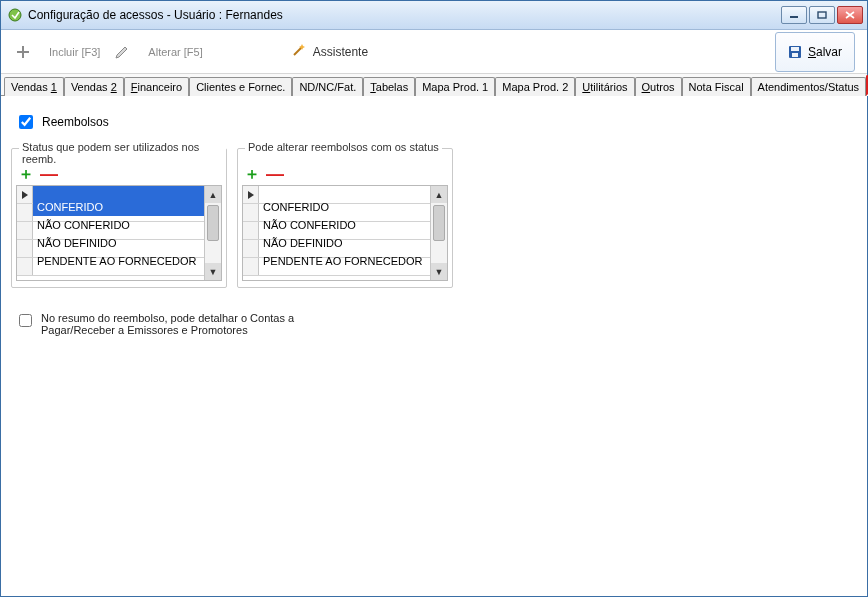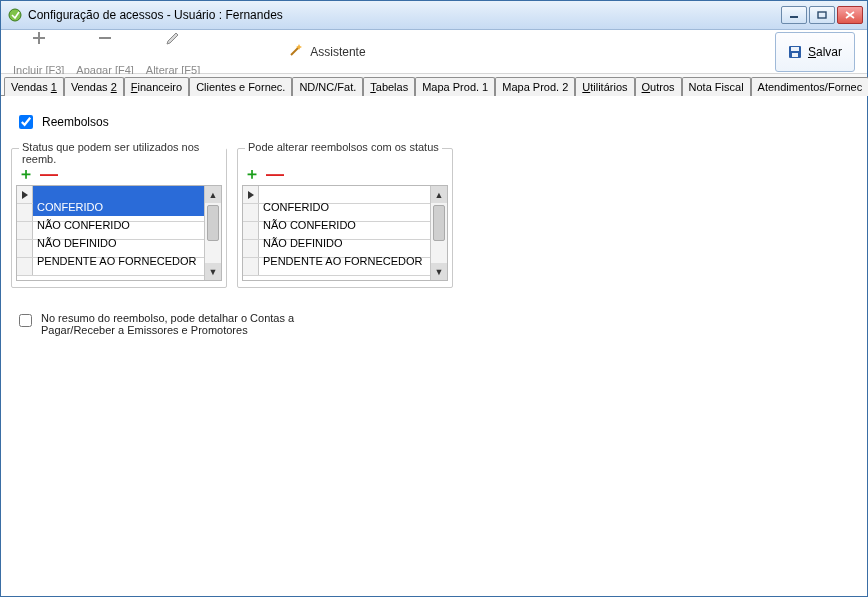--- a/index.html
+++ b/index.html
@@ -39,21 +39,21 @@
   }
   .menubar .menu-icon { width:16px; height:16px; margin-right:3px; }
   .menubar .menu-item { font-size:12px; padding:2px 6px; cursor:pointer; }
   .menubar .menu-item u { text-decoration:underline; }
 
   
   .toolbar {
     height:44px; background:#fff; border-bottom:1px solid #d7d7d7;
     display:flex; align-items:center; padding:0 8px; gap:4px;
   }
-  .tool-btn { display:flex; flex-direction:column; align-items:center; gap:16px;
+  .tool-btn { display:flex; align-items:center; gap:16px;
     font-size:11px; color:#666; padding:2px 4px; cursor:default;}
   .tool-btn .ic { width:20px; height:20px; display:flex;align-items:center;justify-content:center; color:#888;}
   .tool-btn.disabled { color:#8a8a8a; }
   .assist-btn { display:flex; align-items:center; gap:6px; font-size:12px; color:#333; margin-left:80px; cursor:pointer;}
   .assist-btn .wand { color:#e0a020; }
   .toolbar-spacer { flex:1; }
   .salvar-btn {
     display:flex; align-items:center; gap:6px;
     height:40px; padding:0 12px;
     border:1px solid #9fb9d8; border-radius:3px;
@@ -162,28 +162,20 @@
       <span class="ic">
           <svg width="18" height="18" viewBox="0 0 18 18">
             <path d="M9 3 V15 M3 9 H15" stroke="#8a8a8a" stroke-width="2"></path>
           </svg>
         </span>
       <span>Incluir [F3]</span>
     </div>
     <div class="tool-btn disabled">
       <span class="ic">
           <svg width="18" height="18" viewBox="0 0 18 18">
-            <path d="M3 9 H15" stroke="#8a8a8a" stroke-width="2"></path>
-          </svg>
-        </span>
-      <span>Apagar [F4]</span>
-    </div>
-    <div class="tool-btn disabled">
-      <span class="ic">
-          <svg width="18" height="18" viewBox="0 0 18 18">
             <path d="M3 15 L6 14 L14 6 L12 4 L4 12 Z" fill="#d8d8d8" stroke="#8a8a8a"></path>
           </svg>
         </span>
       <span>Alterar [F5]</span>
     </div>
 
     <div class="assist-btn">
       <span class="wand"><svg width="16" height="16" viewBox="0 0 16 16">
             <path d="M3 13 L11 5" stroke="#b87a1a" stroke-width="2"></path>
             <path d="M11 2 L12 4 L14 5 L12 6 L11 8 L10 6 L8 5 L10 4 Z" fill="#f5b23a"></path>
@@ -208,21 +200,21 @@
     <div class="tab">Vendas <u>2</u></div>
     <div class="tab"><u>F</u>inanceiro</div>
     <div class="tab">Clientes e Fornec.</div>
     <div class="tab">ND/NC/Fat.</div>
     <div class="tab"><u>T</u>abelas</div>
     <div class="tab">Mapa Prod. 1</div>
     <div class="tab">Mapa Prod. 2</div>
     <div class="tab"><u>U</u>tilitários</div>
     <div class="tab"><u>O</u>utros</div>
     <div class="tab">Nota Fiscal</div>
-    <div class="tab">Atendimentos/Fornec</div>
+    <div class="tab">Atendimentos/Status</div>
     <div class="tab active">Reemb.</div>
   </div>
 
   <div class="body-area">
 
     <label class="chk-line">
       <input type="checkbox" checked="" style="">
       <span>Reembolsos</span>
     </label>
 

